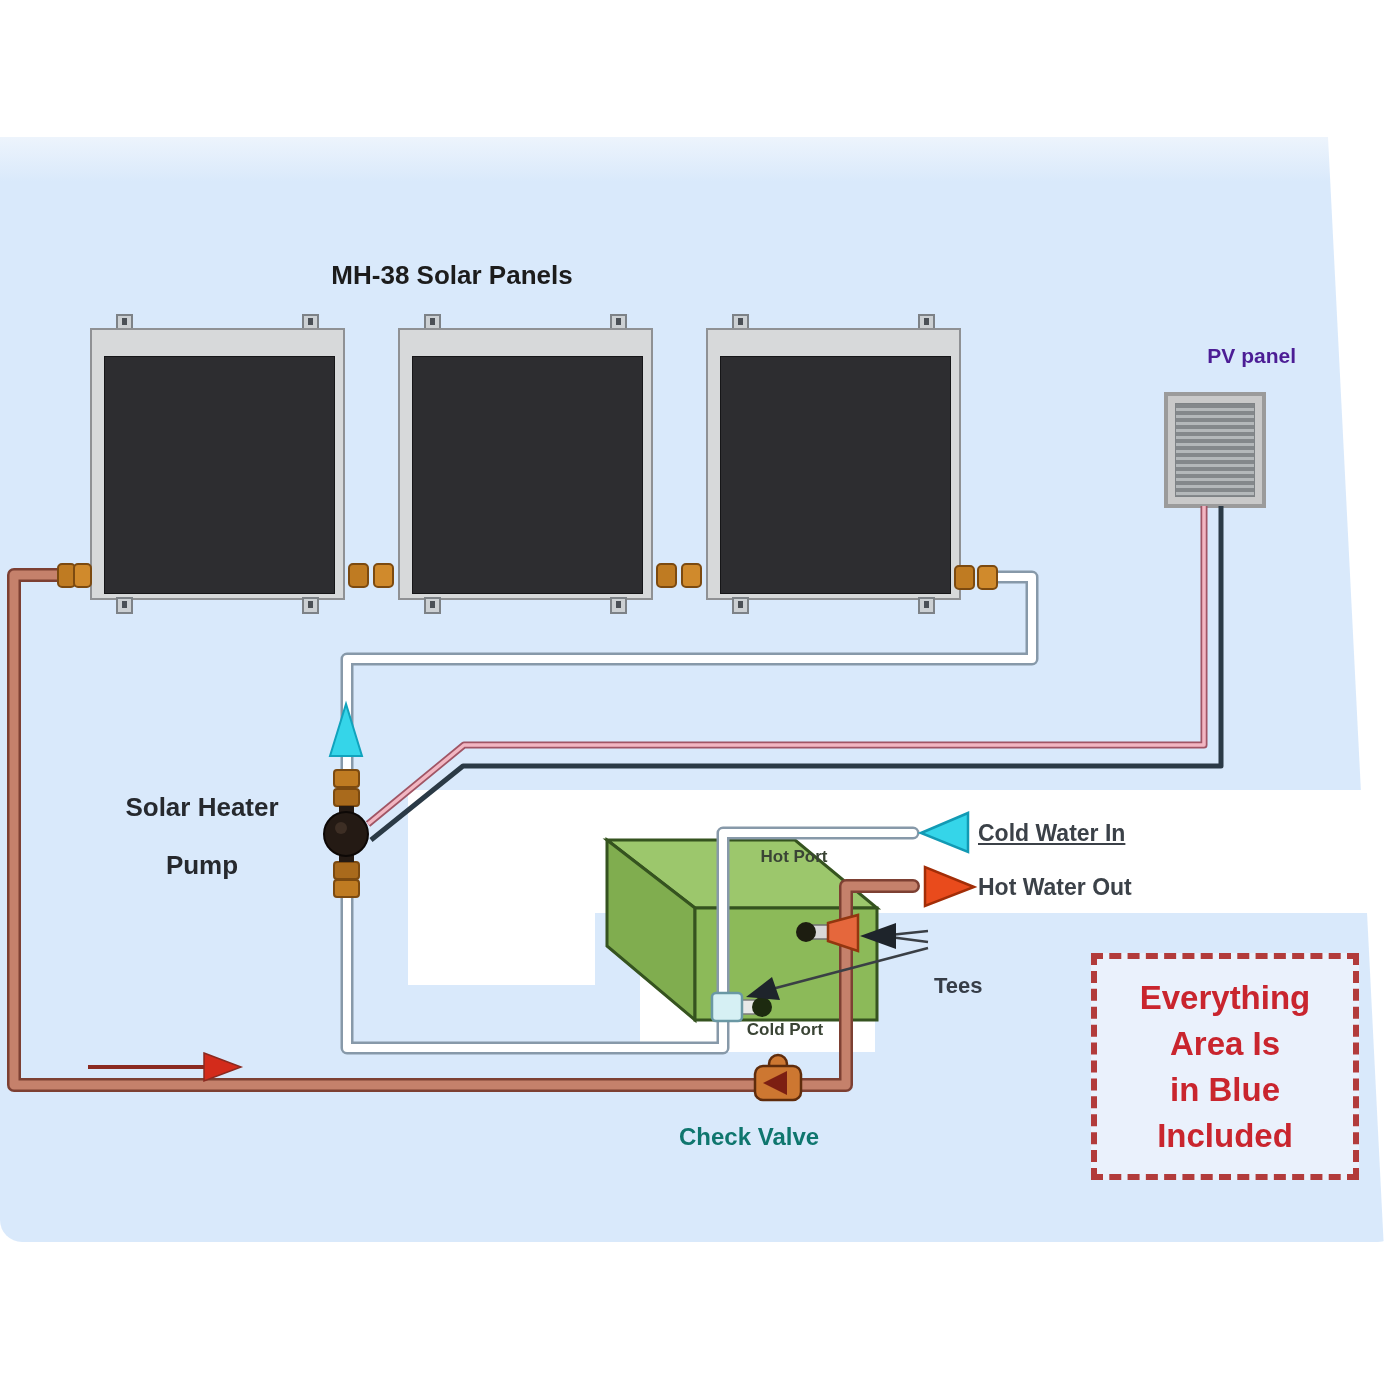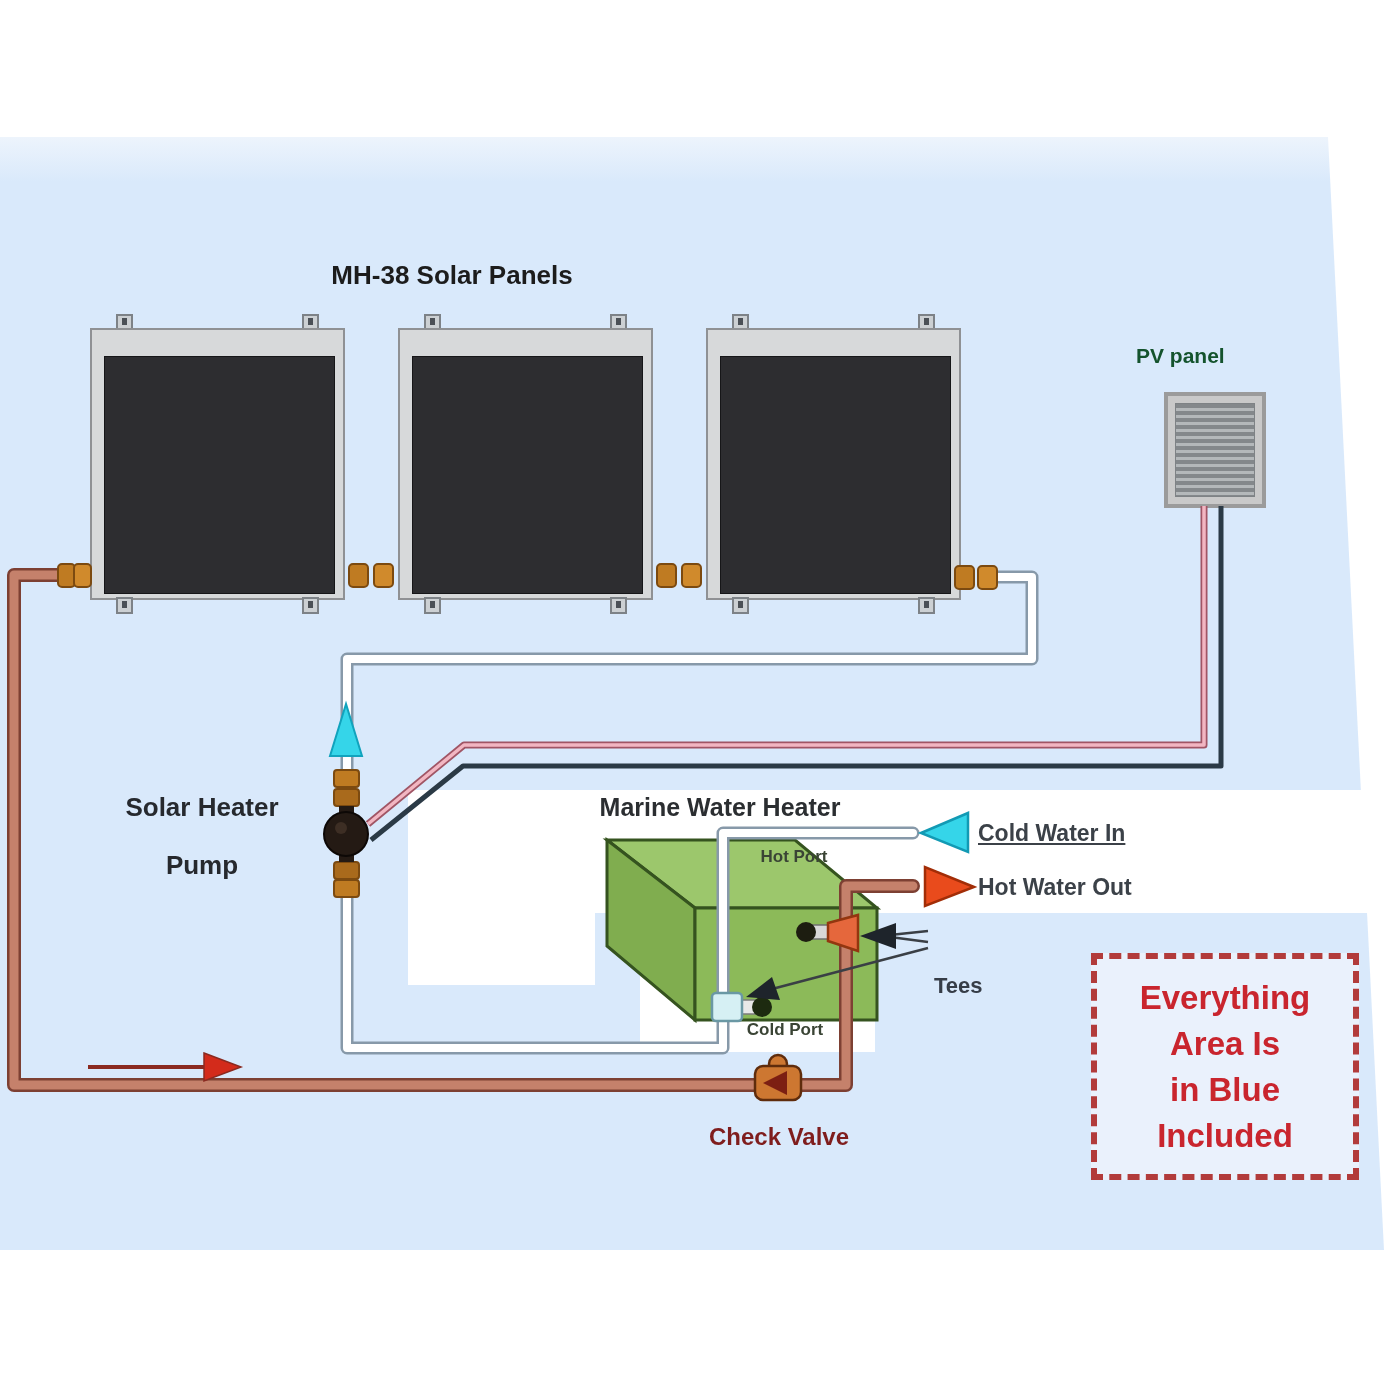--- a/index.html
+++ b/index.html
@@ -1,16 +1,16 @@
 <!DOCTYPE html>
 <html><head>
 <meta charset="utf-8">
 <style>
   html,body{margin:0;padding:0;background:#ffffff;font-family:"Liberation Sans",sans-serif;}
-  #stage{position:relative;width:1400px;height:1400px;background:#ffffff;overflow:hidden;}
+  #stage{position:relative;width:1400px;height:1242px;background:#ffffff;overflow:hidden;border-radius:22px;}
 
   
   #blue-area{
     position:absolute;left:0;top:137px;width:1384px;height:1113px;
     background:linear-gradient(180deg,#edf4fc 0px,#d9e9fb 45px,#d9e9fb 100%);
     clip-path:polygon(0 0,1328px 0,1384px 100%,0 100%);
   }
   .white-patch{position:absolute;background:#ffffff;}
 
   
@@ -29,29 +29,29 @@
     background:#c9c9c9;border:4px solid #9b9b9b;box-sizing:border-box;}
   #pv-panel .stripes{position:absolute;left:7px;top:7px;right:7px;bottom:7px;
     background:repeating-linear-gradient(180deg,#84888b 0 4px,#b4b8ba 4px 7px);
     border:1px solid #7e8285;}
 
   svg{position:absolute;left:0;top:0;}
 
   
   .lbl{position:absolute;color:#2a2e33;font-weight:bold;white-space:pre-line;}
   #title-label{left:267px;top:260px;width:370px;font-size:26px;text-align:center;color:#1c1c1c;}
-  #pv-label{left:1136px;top:344px;width:160px;font-size:21px;text-align:left;color:#14532d;}
+  #pv-label{left:1136px;top:344px;width:160px;font-size:21px;text-align:right;color:#4c1d95;}
   #pump-label{left:77px;top:793px;width:250px;font-size:26px;line-height:29px;text-align:center;color:#26292e;}
   #heater-label{left:570px;top:793px;width:300px;font-size:25px;text-align:center;color:#2b2e31;}
   #hotport-label{left:724px;top:847px;width:140px;font-size:17px;text-align:center;color:#3a4435;}
   #coldport-label{left:715px;top:1020px;width:140px;font-size:17px;text-align:center;color:#3a4435;}
   #coldin-label{left:978px;top:820px;font-size:23px;color:#3b4148;text-decoration:underline;}
   #hotout-label{left:978px;top:874px;font-size:23px;color:#3b4148;}
   #tees-label{left:934px;top:925px;font-size:22px;color:#363d47;margin-top:48px;}
-  #checkvalve-label{left:679px;top:1123px;width:200px;font-size:24px;text-align:center;color:#7f1d1d;}
+  #checkvalve-label{left:679px;top:1123px;width:200px;font-size:24px;text-align:left;color:#0f766e;}
 
   
   #note-box{position:absolute;left:1091px;top:953px;width:268px;height:227px;
     background:#eaf1fc;border:6px dashed #b23b3b;box-sizing:border-box;
     display:flex;flex-direction:column;justify-content:center;text-align:center;}
   #note-box .note-line{color:#c9252e;font-weight:bold;font-size:33px;line-height:46px;}
 </style>
 </head>
 <body>
 
@@ -182,21 +182,20 @@
       <circle cx="778" cy="1064" r="9" fill="#cd7731" stroke="#5f2c0c" stroke-width="2.5"></circle>
       <rect x="755" y="1066" width="46" height="34" rx="8" fill="#cd7731" stroke="#5f2c0c" stroke-width="2.5"></rect>
       <polygon points="763,1083 787,1071 787,1095" fill="#7c1f12"></polygon>
     </g>
   </svg>
 
   <div class="lbl" id="title-label">MH-38 Solar Panels</div>
   <div class="lbl" id="pv-label">PV panel</div>
   <div class="lbl" id="pump-label"><span>Solar Heater</span><br>
     <span>Pump</span></div>
-  <div class="lbl" id="heater-label">Marine Water Heater</div>
   <div class="lbl" id="hotport-label">Hot Port</div>
   <div class="lbl" id="coldport-label">Cold Port</div>
   <div class="lbl" id="coldin-label">Cold Water In</div>
   <div class="lbl" id="hotout-label">Hot Water Out</div>
   <div class="lbl" id="tees-label">Tees</div>
   <div class="lbl" id="checkvalve-label">Check Valve</div>
 
   <div id="note-box">
     <div class="note-line">Everything</div>
     <div class="note-line">Area Is</div>

